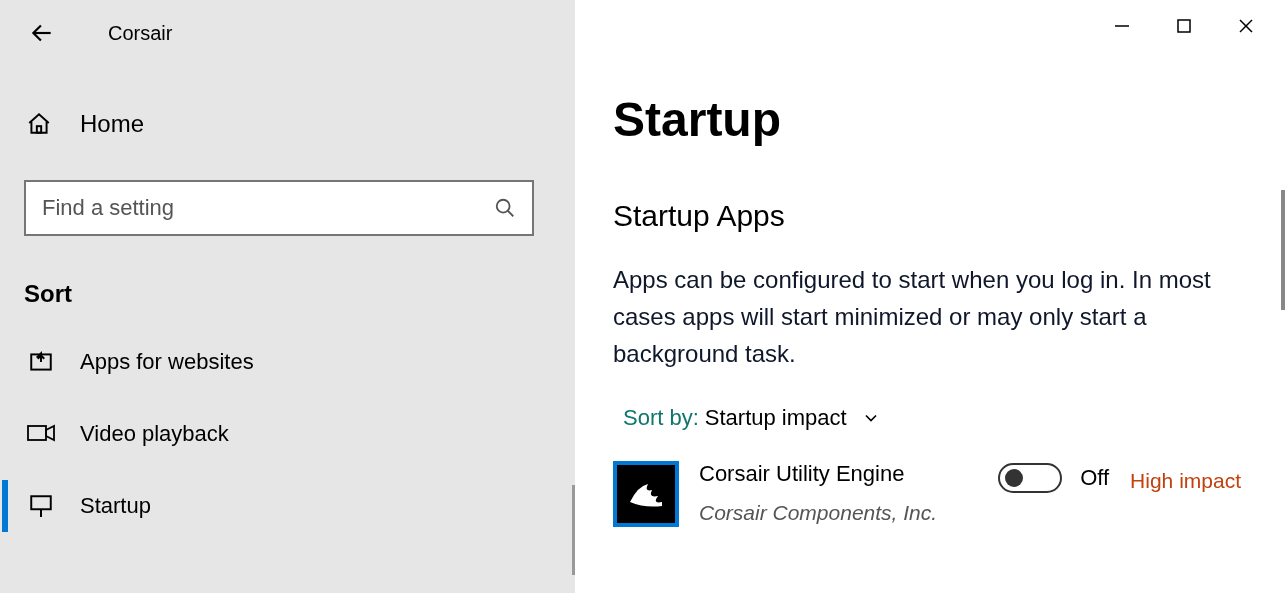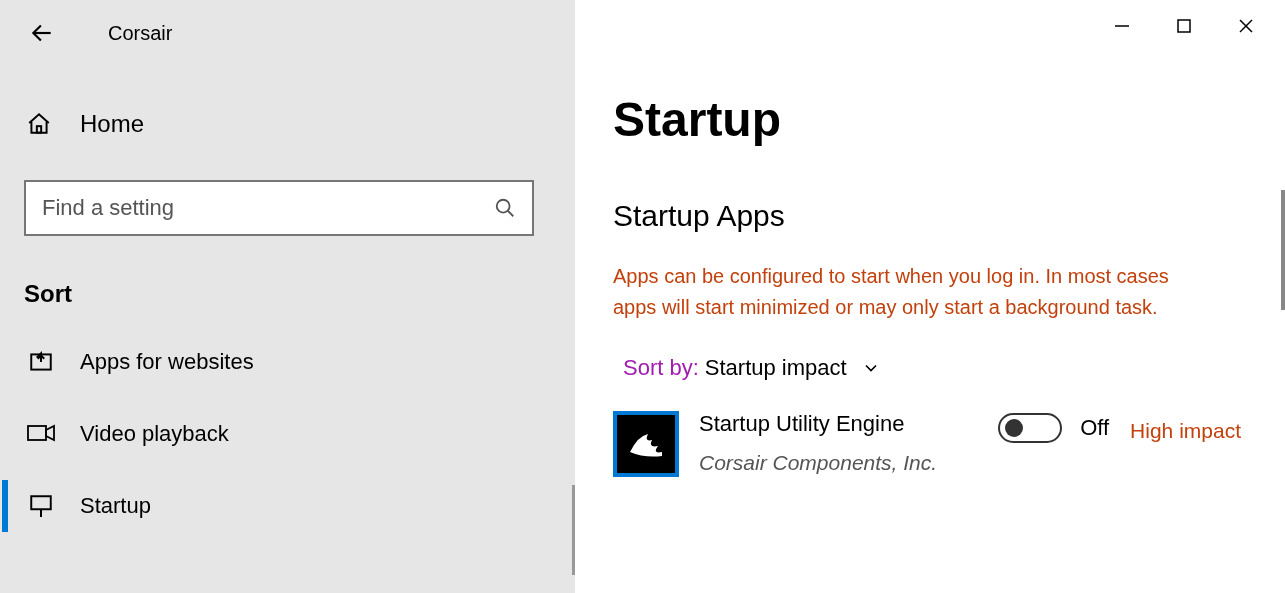--- a/index.html
+++ b/index.html
@@ -47,23 +47,23 @@
   }
   .right-divider {
     position:absolute; right:0; top:485px; width:3px; height:90px; background:#999;
   }
 
   .right { flex:1; background:#fff; position:relative; padding-left: 38px; padding-top: 0; }
   .winctrls { position:absolute; top:6px; right:8px; display:flex; gap:0; }
   .winctrl { width: 62px; height: 40px; display:flex; align-items:center; justify-content:center; cursor:pointer; }
   .page-title { font-size: 48px; font-weight: 600; margin-top: 92px; letter-spacing: 0; }
   .subhead { font-size: 30px; font-weight: 400; margin-top: 52px; }
-  .desc { font-size: 20px; margin-top: 28px; width: 600px; line-height: 1.55; color:#c2410c; }
+  .desc { font-size: 24px; margin-top: 28px; width: 600px; line-height: 1.55; color:#0f172a; }
   .sortby-row { display:flex; align-items:center; margin-top: 32px; margin-left: 10px; font-size:22px; }
-  .sortby-row .sort-label { color:#a21caf; }
+  .sortby-row .sort-label { color:#0f766e; }
   .sortby-row .sort-value { font-weight:400; margin-left:6px; }
   .sortby-row .chev { margin-left:14px; }
   .app-row { display:flex; align-items:flex-start; margin-top: 30px; }
   .app-icon-box {
     width:66px; height:66px; background:#0078d4; padding:4px;
   }
   .app-icon-inner {
     width:100%; height:100%; background:#000; display:flex; align-items:center; justify-content:center;
   }
   .app-text { margin-left: 20px; }
@@ -204,21 +204,21 @@
 
     <div class="app-row">
       <div class="app-icon-box">
         <div class="app-icon-inner">
           <svg width="44" height="44" viewBox="0 0 44 44">
             <path d="M6 30 Q14 14 24 12 Q20 20 28 18 Q24 26 34 24 Q28 32 38 30 L38 34 Q20 36 6 30 Z" fill="#fff"></path>
           </svg>
         </div>
       </div>
       <div class="app-text">
-        <div class="app-name">Startup Utility Engine</div>
+        <div class="app-name">Corsair Utility Engine</div>
         <div class="app-pub">Corsair Components, Inc.</div>
       </div>
       <div class="app-right">
         <div class="toggle-row">
           <div class="toggle">
             <div class="knob"></div>
           </div>
           <span class="toggle-label">Off</span>
         </div>
         <div class="impact-label">High impact</div>

